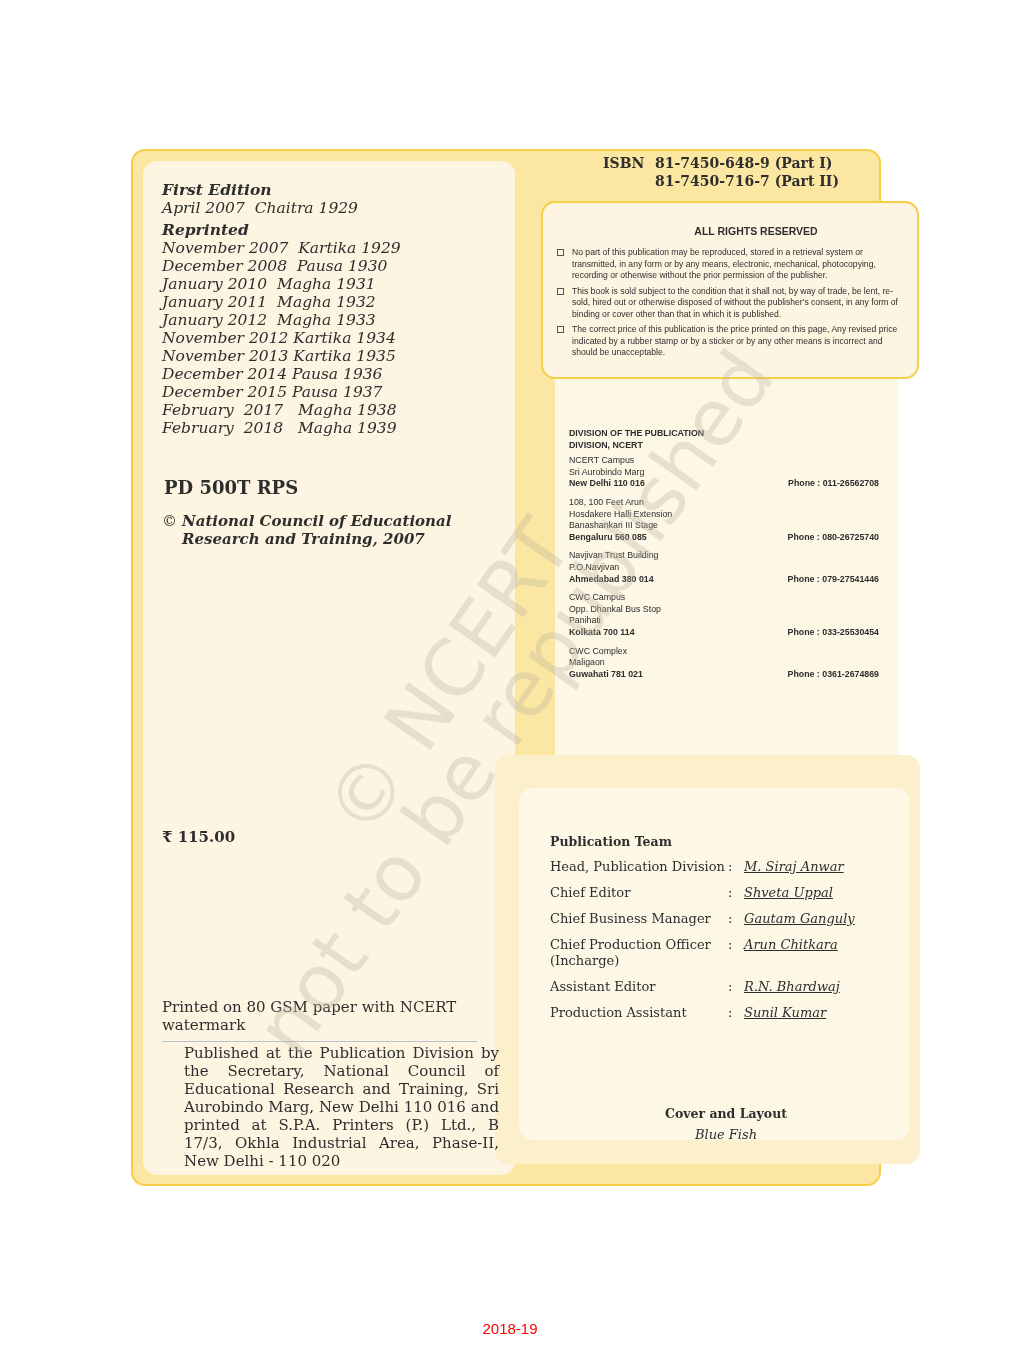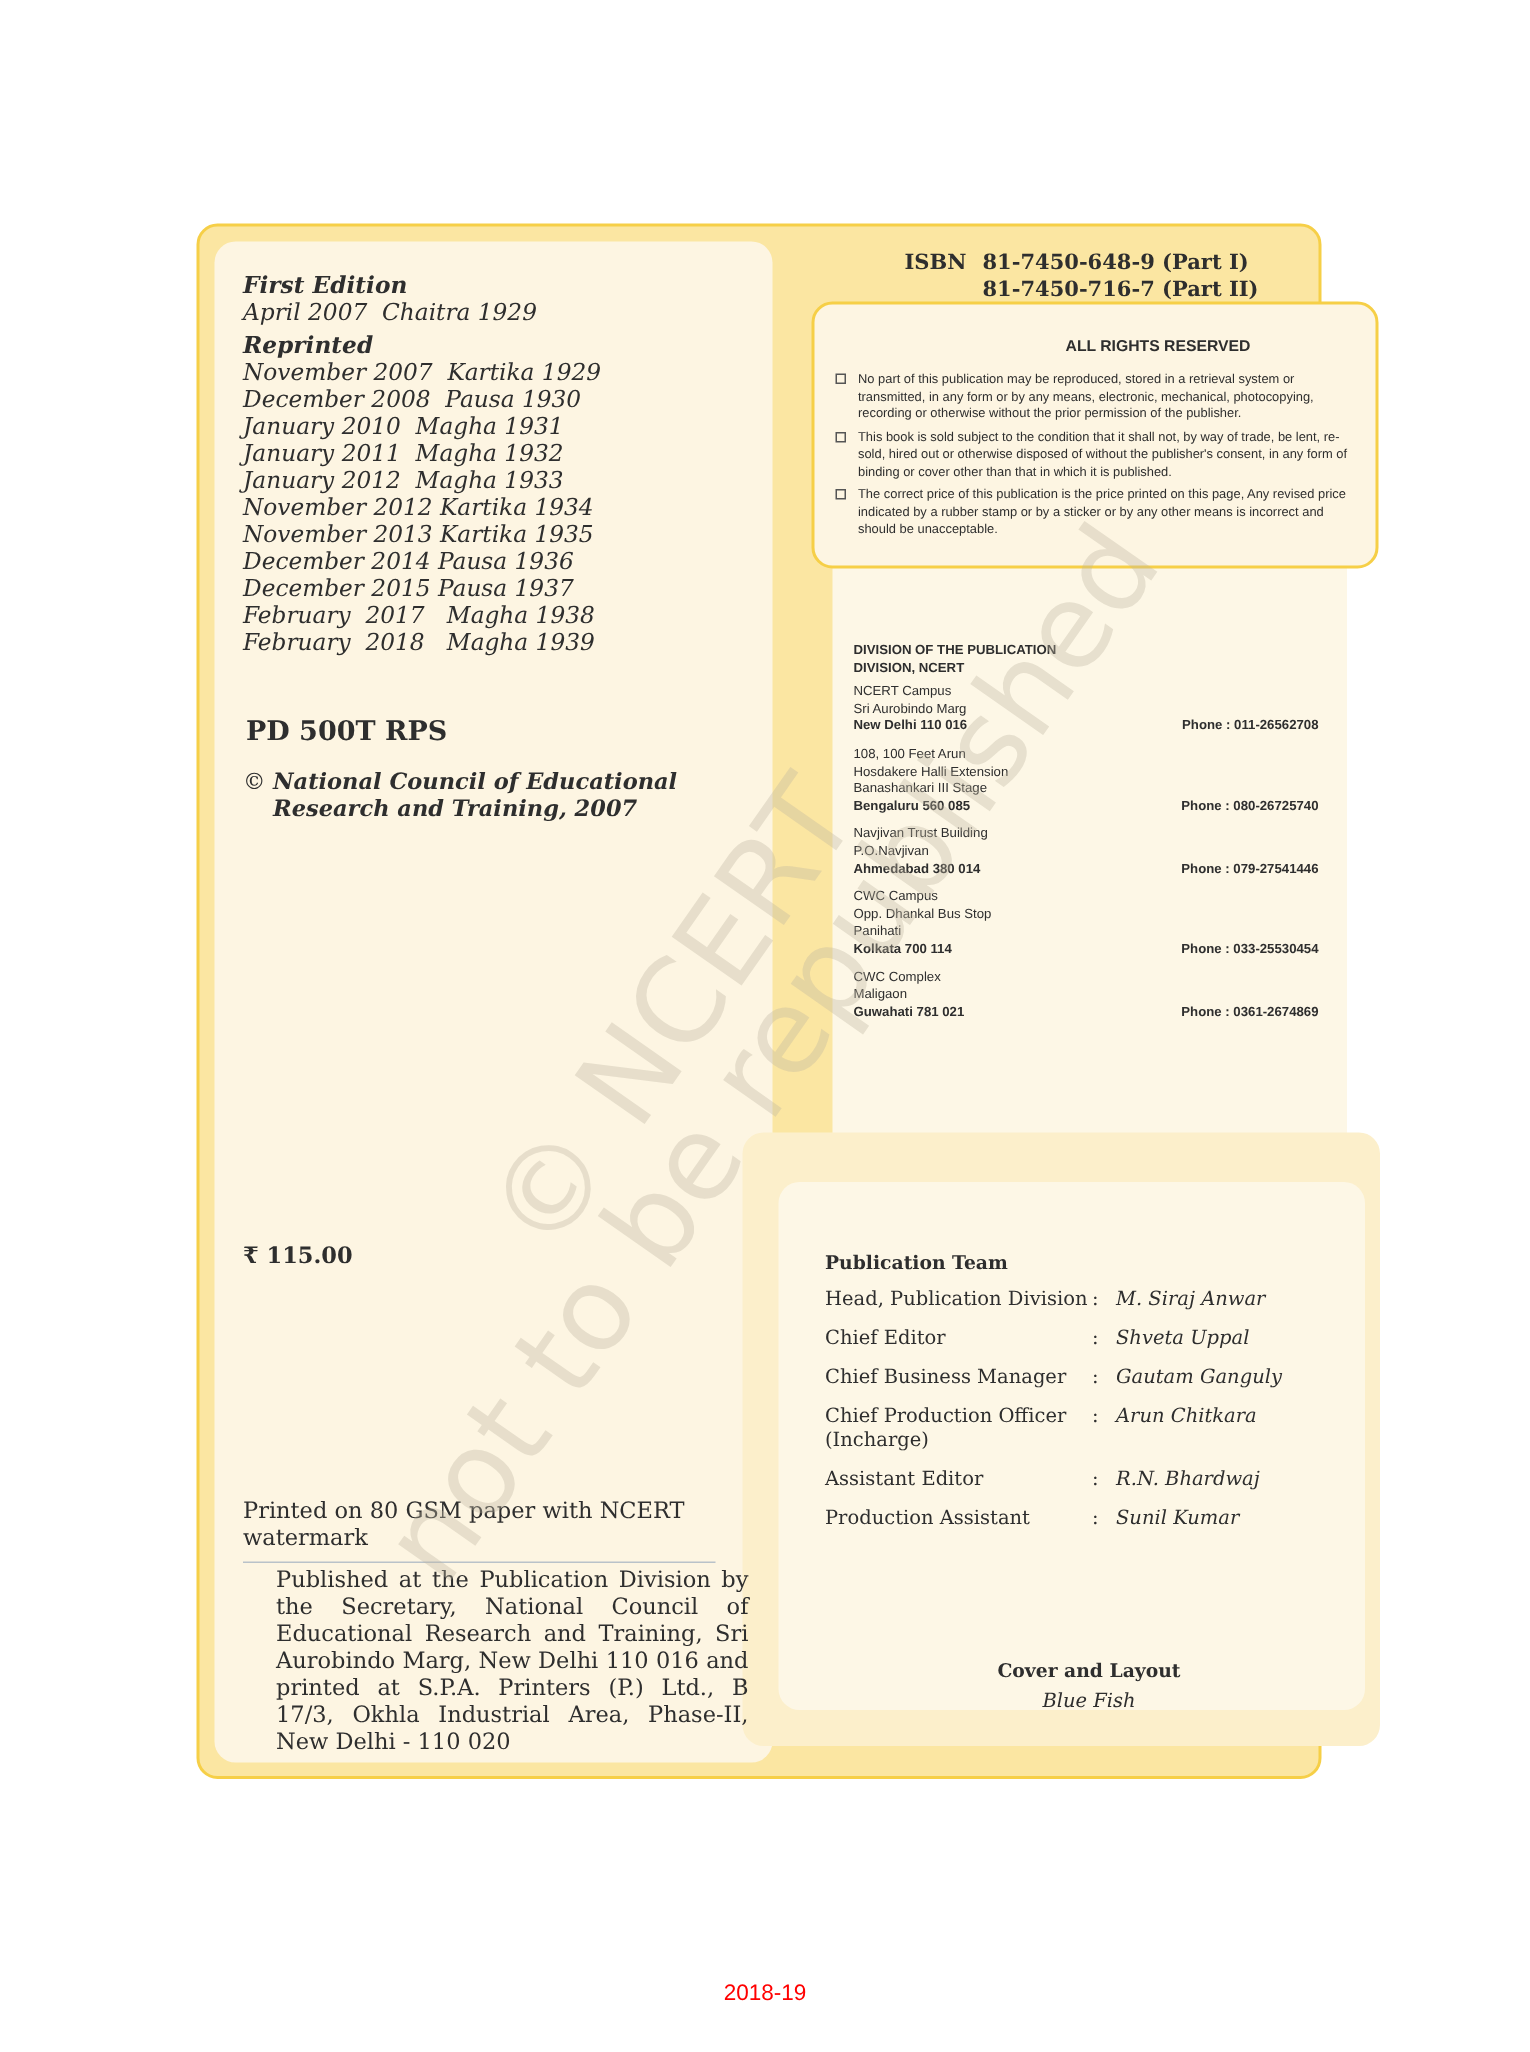--- a/index.html
+++ b/index.html
@@ -34,44 +34,44 @@
   .pd-code { left: 164px; top: 477px; font-size: 18px; font-weight: bold; }
   .copyright { left: 162px; top: 512px; font-size: 15px; line-height: 18px; font-weight: bold; font-style: italic; display: flex; }
   .copyright .sym { width: 20px; font-style: normal; font-weight: normal; }
 
   .price { left: 162px; top: 828px; font-size: 15px; font-weight: bold; }
   .printed { left: 162px; top: 998px; width: 320px; font-size: 15px; line-height: 18px; }
   .divider { left: 162px; top: 1041px; width: 315px; height: 0; border-top: 1px solid #b9c2c9; }
   .published { left: 162px; top: 1044px; width: 315px; font-size: 15px; line-height: 18px; text-align: justify; margin-left: 22px; }
 
   
-  .isbn { left: 603px; top: 166px; font-size: 14px; line-height: 18px; font-weight: bold; }
+  .isbn { left: 603px; top: 154px; font-size: 14px; line-height: 18px; font-weight: bold; }
   .isbn .row { display: flex; }
   .isbn .lbl { width: 52px; }
 
   
-  .rights-title { left: 541px; top: 225px; width: 430px; text-align: center; font-size: 10.5px; font-weight: bold; margin-left: 16px; }
+  .rights-title { left: 541px; top: 225px; width: 430px; text-align: center; font-size: 10.5px; font-weight: bold; }
   .rights-list { left: 556px; top: 247px; width: 354px; font-size: 8.6px; line-height: 11.5px; }
   .rights-item { display: flex; margin-bottom: 4px; }
   .bullet { width: 10px; height: 10px; flex: none; margin-right: 6px; position: relative; top: 1px; }
   .bullet::before { content: ""; position: absolute; left: 1px; top: 1px; width: 5px; height: 5px; border: 1px solid #555; }
 
   
   .offices { left: 569px; top: 428px; width: 310px; font-size: 8.8px; line-height: 11.6px; }
   .offices .title { font-weight: bold; margin-bottom: 4px; }
   .office { margin-bottom: 7px; }
   .office .city-row { display: flex; justify-content: space-between; font-weight: bold; }
 
   
   .team-title { left: 550px; top: 834px; font-size: 12.5px; font-weight: bold; }
   .team-list { left: 550px; top: 859px; width: 340px; font-size: 13px; line-height: 16px; }
   .team-row { display: flex; margin-bottom: 10px; }
   .team-row .role { width: 178px; }
   .team-row .colon { width: 16px; }
-  .team-row .name { font-style: italic; }
+  .team-row .name { font-style: italic; text-decoration: underline; }
   .cover-title { left: 519px; top: 1106px; width: 414px; text-align: center; font-size: 12.5px; font-weight: bold; }
   .cover-name { left: 519px; top: 1127px; width: 414px; text-align: center; font-size: 13px; font-style: italic; }
 
   
   .watermark { position: absolute; left: 0; top: 0; width: 1020px; height: 1368px; pointer-events: none; }
   .wm-line { position: absolute; font-family: "DejaVu Sans", sans-serif; color: rgba(190,180,160,0.35);
     font-size: 78px; white-space: nowrap; transform-origin: left center; }
 
   .footer-year { left: 0; top: 1320px; width: 1020px; text-align: center; font-family: "Liberation Sans", sans-serif;
     font-size: 15px; color: #ff0000; }

